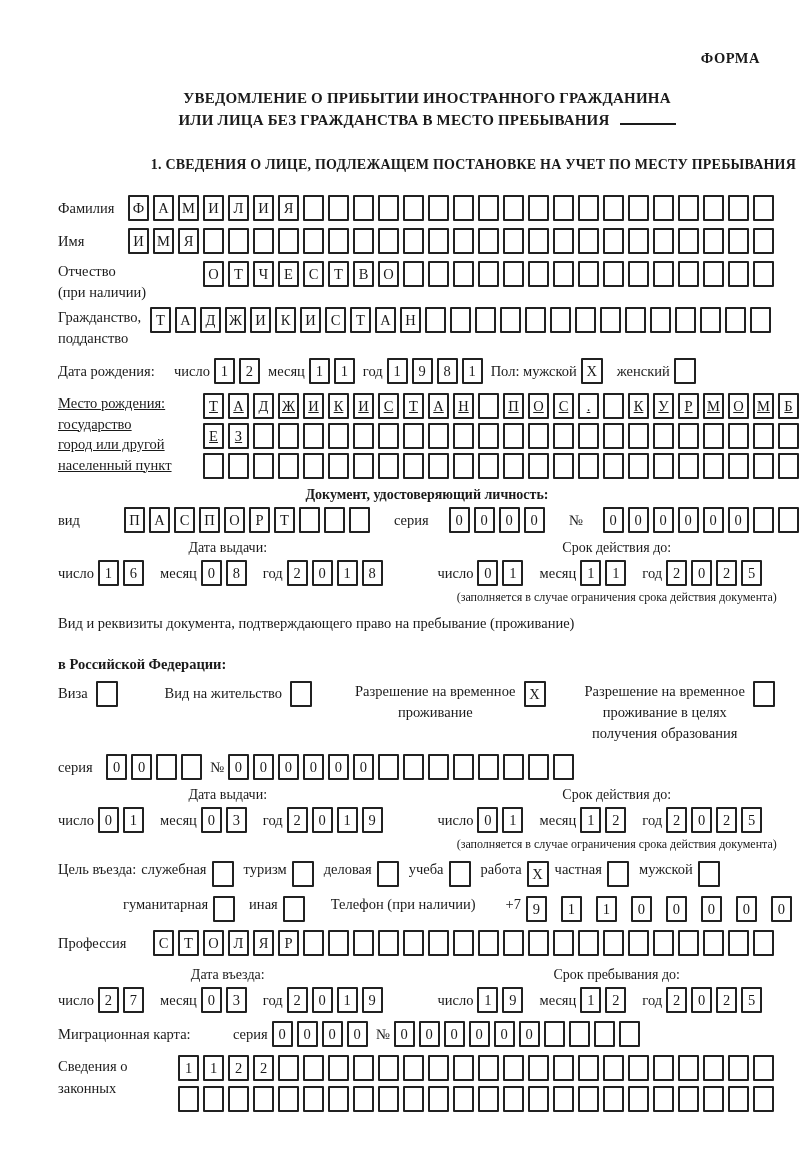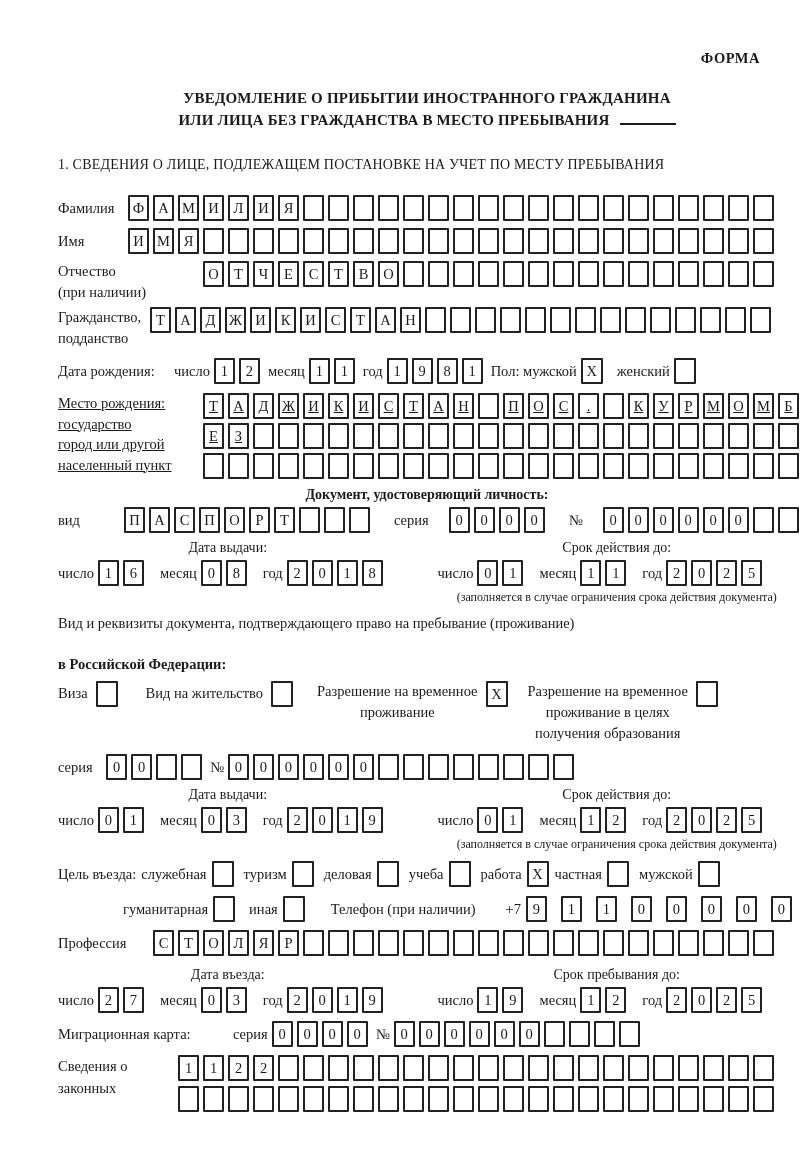--- a/index.html
+++ b/index.html
@@ -15,21 +15,21 @@
     overflow:hidden;
   }
   
   .hdr{margin-left:560px;font-size:12.5px;line-height:16.5px;}
   .hdr .sm{font-size:11.8px;line-height:15.5px;}
   .hdr .gap{height:4px;}
   .forma{margin-top:14px;margin-right:36px;text-align:right;font-weight:bold;font-size:14.5px;letter-spacing:.5px;}
   
   .title{margin-top:20px;text-align:center;font-weight:bold;font-size:15px;line-height:22px;letter-spacing:.2px;}
   .uline{display:inline-block;width:56px;border-bottom:2px solid #1a1a1a;margin-left:10px;vertical-align:baseline;}
-  .sec1{margin-top:26px;font-weight:normal;font-size:14px;letter-spacing:.2px;white-space:nowrap;}
+  .sec1{margin-top:26px;font-weight:bold;font-size:14px;letter-spacing:.2px;white-space:nowrap;text-align:right;}
   
   .row{display:flex;align-items:flex-start;margin-top:7px;white-space:nowrap;}
   .lbl{font-size:14.5px;line-height:26px;flex:0 0 auto;}
   .lbl2{font-size:14.5px;line-height:21px;flex:0 0 auto;}
   .cells{display:inline-flex;gap:4px;flex:0 0 auto;}
   .cell{
     box-sizing:border-box;flex:0 0 auto;
     width:21px;height:26px;
     border:2px solid #212121;border-radius:1px;
     display:inline-flex;align-items:center;justify-content:center;
@@ -44,25 +44,25 @@
   .dc{box-sizing:border-box;}
   .dc-l{width:46%;}
   .dc-r{width:54%;}
   .dc-head{text-align:center;font-size:14px;line-height:18px;}
   .daterow{display:flex;align-items:center;margin-top:3px;}
   .dlbl{font-size:14.5px;margin-right:4px;flex:0 0 auto;}
   .dlbl+.cells{margin-right:8px;}
   .note{font-size:12px;line-height:16px;text-align:center;margin-top:3px;}
   .intro{font-size:14.5px;line-height:25px;margin-top:6px;}
   
-  .opts{display:flex;align-items:flex-start;margin-top:4px;}
+  .opts{display:flex;align-items:flex-start;margin-top:4px;gap:19px;}
   .opt{display:flex;align-items:flex-start;}
   .opt .olbl{font-size:14.5px;line-height:24px;margin-right:8px;}
   .opt .multiline{text-align:center;line-height:21px;}
-  .purpose-line{display:flex;align-items:center;margin-top:9px;white-space:nowrap;}
+  .purpose-line{display:flex;margin-top:9px;white-space:nowrap;}
   .purpose-line .plbl{font-size:14.5px;margin-right:5px;flex:0 0 auto;}
   .purpose-line .cell{margin-right:10px;}
 </style>
 </head>
 <body>
 
 <div class="page">
 
 
   <div class="forma">ФОРМА</div>

